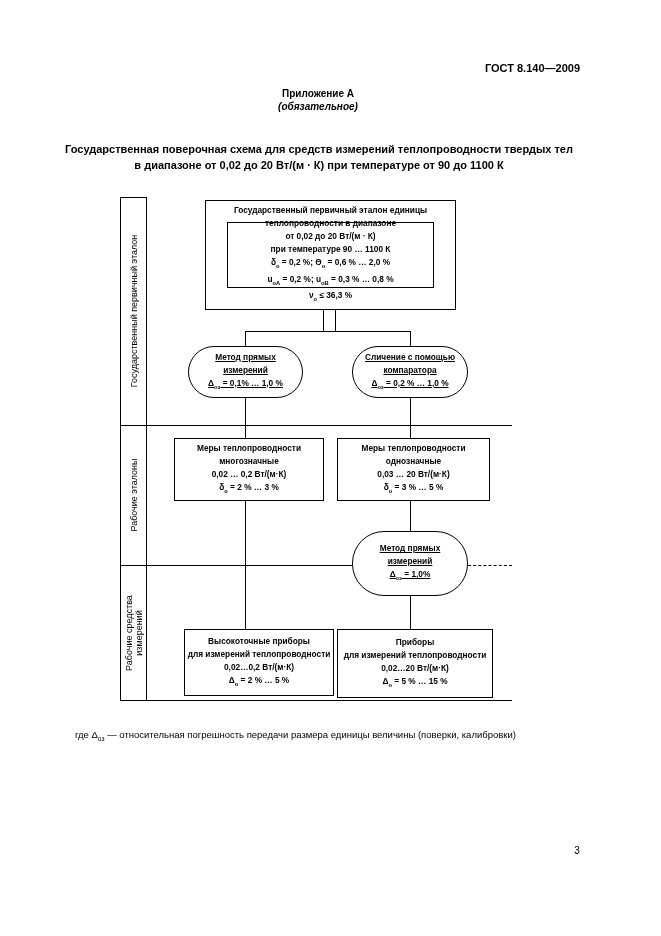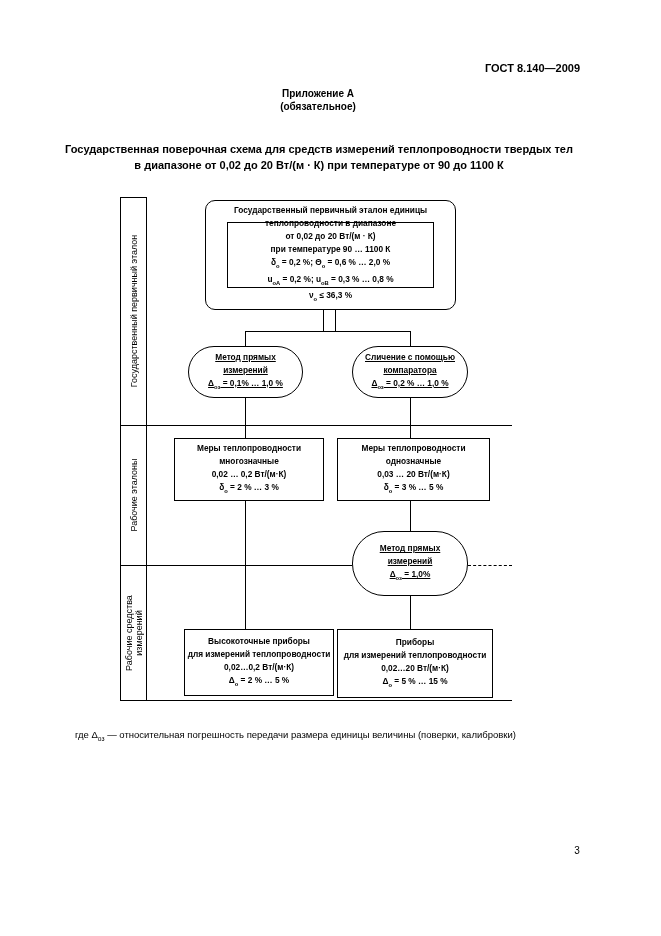--- a/index.html
+++ b/index.html
@@ -5,41 +5,41 @@
   * { margin:0; padding:0; box-sizing:border-box; }
   html,body { background:#ffffff; }
   body {
     width:661px; height:936px; position:relative;
     font-family:"Liberation Sans", sans-serif; color:#000;
     overflow:hidden;
   }
   .abs { position:absolute; }
   .gost-header { position:absolute; top:62px; left:0; width:580px; text-align:right; font-size:11px; font-weight:700; }
   .appendix   { position:absolute; top:88px;  left:0; width:636px; text-align:center; font-size:10px; font-weight:700; }
-  .appendix-note { position:absolute; top:101px; left:0; width:636px; text-align:center; font-size:10px; font-weight:700; }
+  .appendix-note { position:absolute; top:101px; left:0; width:636px; text-align:center; font-size:10px; font-weight:700;font-style:italic; }
   .scheme-title { position:absolute; top:141px; left:0; width:638px; text-align:center; font-size:11px; font-weight:700; line-height:16px; }
   .scheme-title div { white-space:nowrap; }
 
   .hline { position:absolute; height:1px; background:#000; }
   .vline { position:absolute; width:1px; background:#000; }
   .dashline { position:absolute; height:0; border-top:1px dashed #000; }
 
   .tier-cell { position:absolute; left:120px; width:27px; }
   .rot {
     position:absolute; left:50%; top:50%;
     transform:translate(-50%,-50%) rotate(-90deg);
     text-align:center; font-size:9px; line-height:10px; white-space:nowrap;
   }
 
   .box {
     position:absolute; border:1px solid #000; background:#fff;
     font-weight:700; font-size:8.3px; line-height:13px; text-align:center;
     display:flex; flex-direction:column; justify-content:center;
   }
-  .box-outer { display:block; padding:21px;border-radius:10px; }
+  .box-outer { display:block; padding:21px; }
   .box-outer .inner {
     border:1px solid #000; height:100%;
     display:flex; flex-direction:column; justify-content:center;
   }
   .rounded { border-radius:32px;text-decoration:underline; }
 
   sub { font-size:0.7em; }
 
   .footnote { position:absolute; top:729px; left:75px; font-size:9.5px; white-space:nowrap; }
   .page-number { position:absolute; top:845px; left:570px; width:14px; text-align:center; font-size:10px; }

